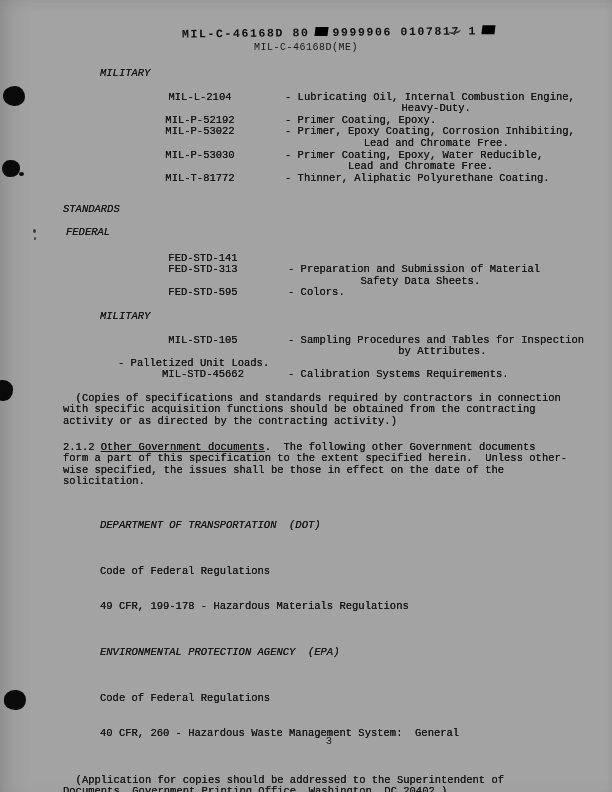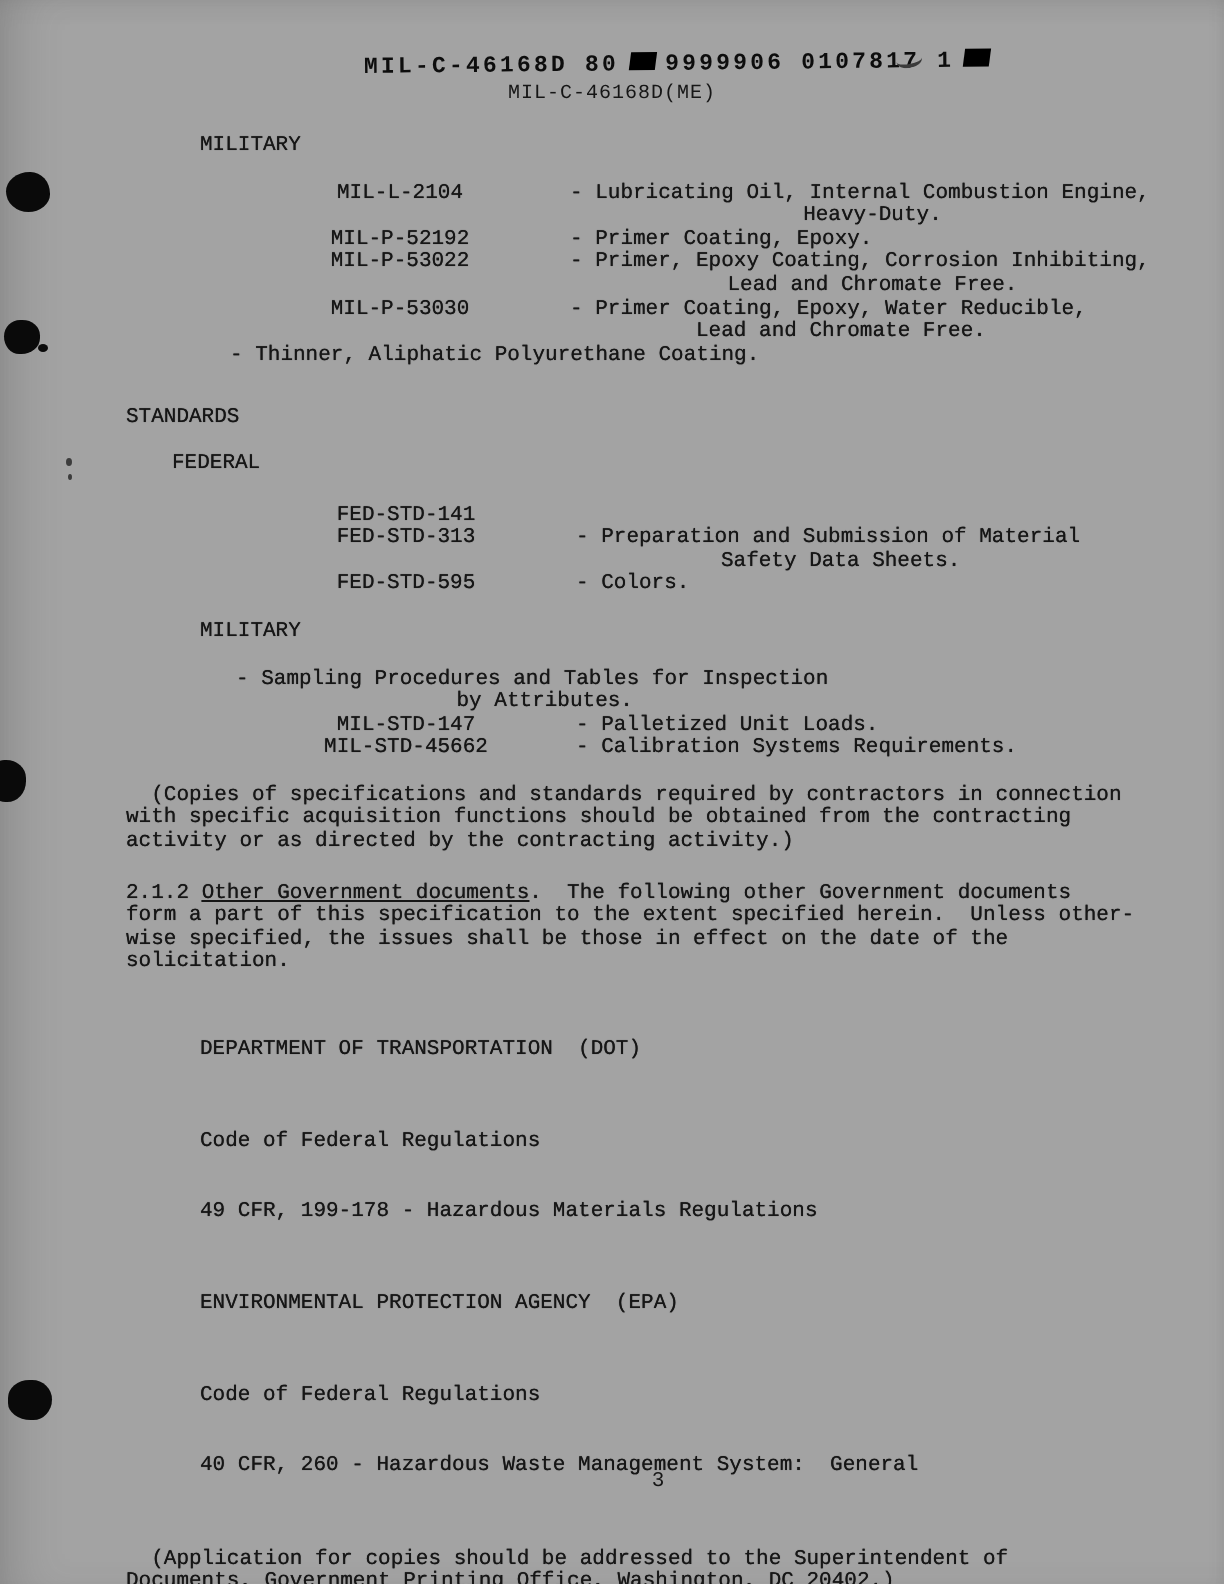--- a/index.html
+++ b/index.html
@@ -37,24 +37,24 @@
   .doc-id {
     position:absolute; top:42px; left:0; right:0;
     text-align:center; font-size:10px; letter-spacing:.5px;
   }
   
   .content {
     position:absolute; top:68px; left:63px; right:36px;
     font-size:10.5px; line-height:11.6px;
     text-shadow:0 0 .35px rgba(0,0,0,.85);
   }
-  .content .h { white-space:pre; }
+  .content .h { white-space:pre;font-style:italic; }
   .h.mil      { margin-left:37px; margin-bottom:12px; }
   .h.standards{ margin-top:20px; }
-  .h.federal  { margin-top:11px; margin-left:23px; }
+  .h.federal  { margin-top:11px; margin-left:3px; }
   .h.mil2     { margin-top:12px; margin-left:37px; }
   .h.dot      { margin-top:32px; margin-left:37px; }
   .h.epa      { margin-top:12px; margin-left:37px; }
   .entries        { margin-left:52px; }
   .entries.fed    { margin-top:14px; margin-left:55px; }
   .entries.milstd { margin-top:12px; margin-left:55px; }
   .entry { display:flex;text-align:center; }
   .entry .code { width:170px; flex:none; white-space:pre; }
   .entry .desc { white-space:pre; }
   .para { white-space:pre; }
@@ -108,20 +108,21 @@
         <span class="code">MIL-P-53022</span>
         <span class="desc">- Primer, Epoxy Coating, Corrosion Inhibiting,
   Lead and Chromate Free.</span>
       </div>
       <div class="entry">
         <span class="code">MIL-P-53030</span>
         <span class="desc">- Primer Coating, Epoxy, Water Reducible,
   Lead and Chromate Free.</span>
       </div>
       <div class="entry">
+        <span class="code">MIL-T-81772</span>
         <span class="desc">- Thinner, Aliphatic Polyurethane Coating.</span>
       </div>
     </div>
 
     <div class="h standards">STANDARDS</div>
     <div class="h federal">FEDERAL</div>
 
     <div class="entries fed">
       <div class="entry">
         <span class="code">FED-STD-141</span>
@@ -134,25 +135,25 @@
       <div class="entry">
         <span class="code">FED-STD-595</span>
         <span class="desc">- Colors.</span>
       </div>
     </div>
 
     <div class="h mil2">MILITARY</div>
 
     <div class="entries milstd">
       <div class="entry">
+        <span class="code">MIL-STD-105</span>
         <span class="desc">- Sampling Procedures and Tables for Inspection
   by Attributes.</span>
       </div>
       <div class="entry">
-        <span class="code">MIL-STD-147</span>
         <span class="desc">- Palletized Unit Loads.</span>
       </div>
       <div class="entry">
         <span class="code">MIL-STD-45662</span>
         <span class="desc">- Calibration Systems Requirements.</span>
       </div>
     </div>
 
     <p class="para copies">  (Copies of specifications and standards required by contractors in connection
 with specific acquisition functions should be obtained from the contracting

